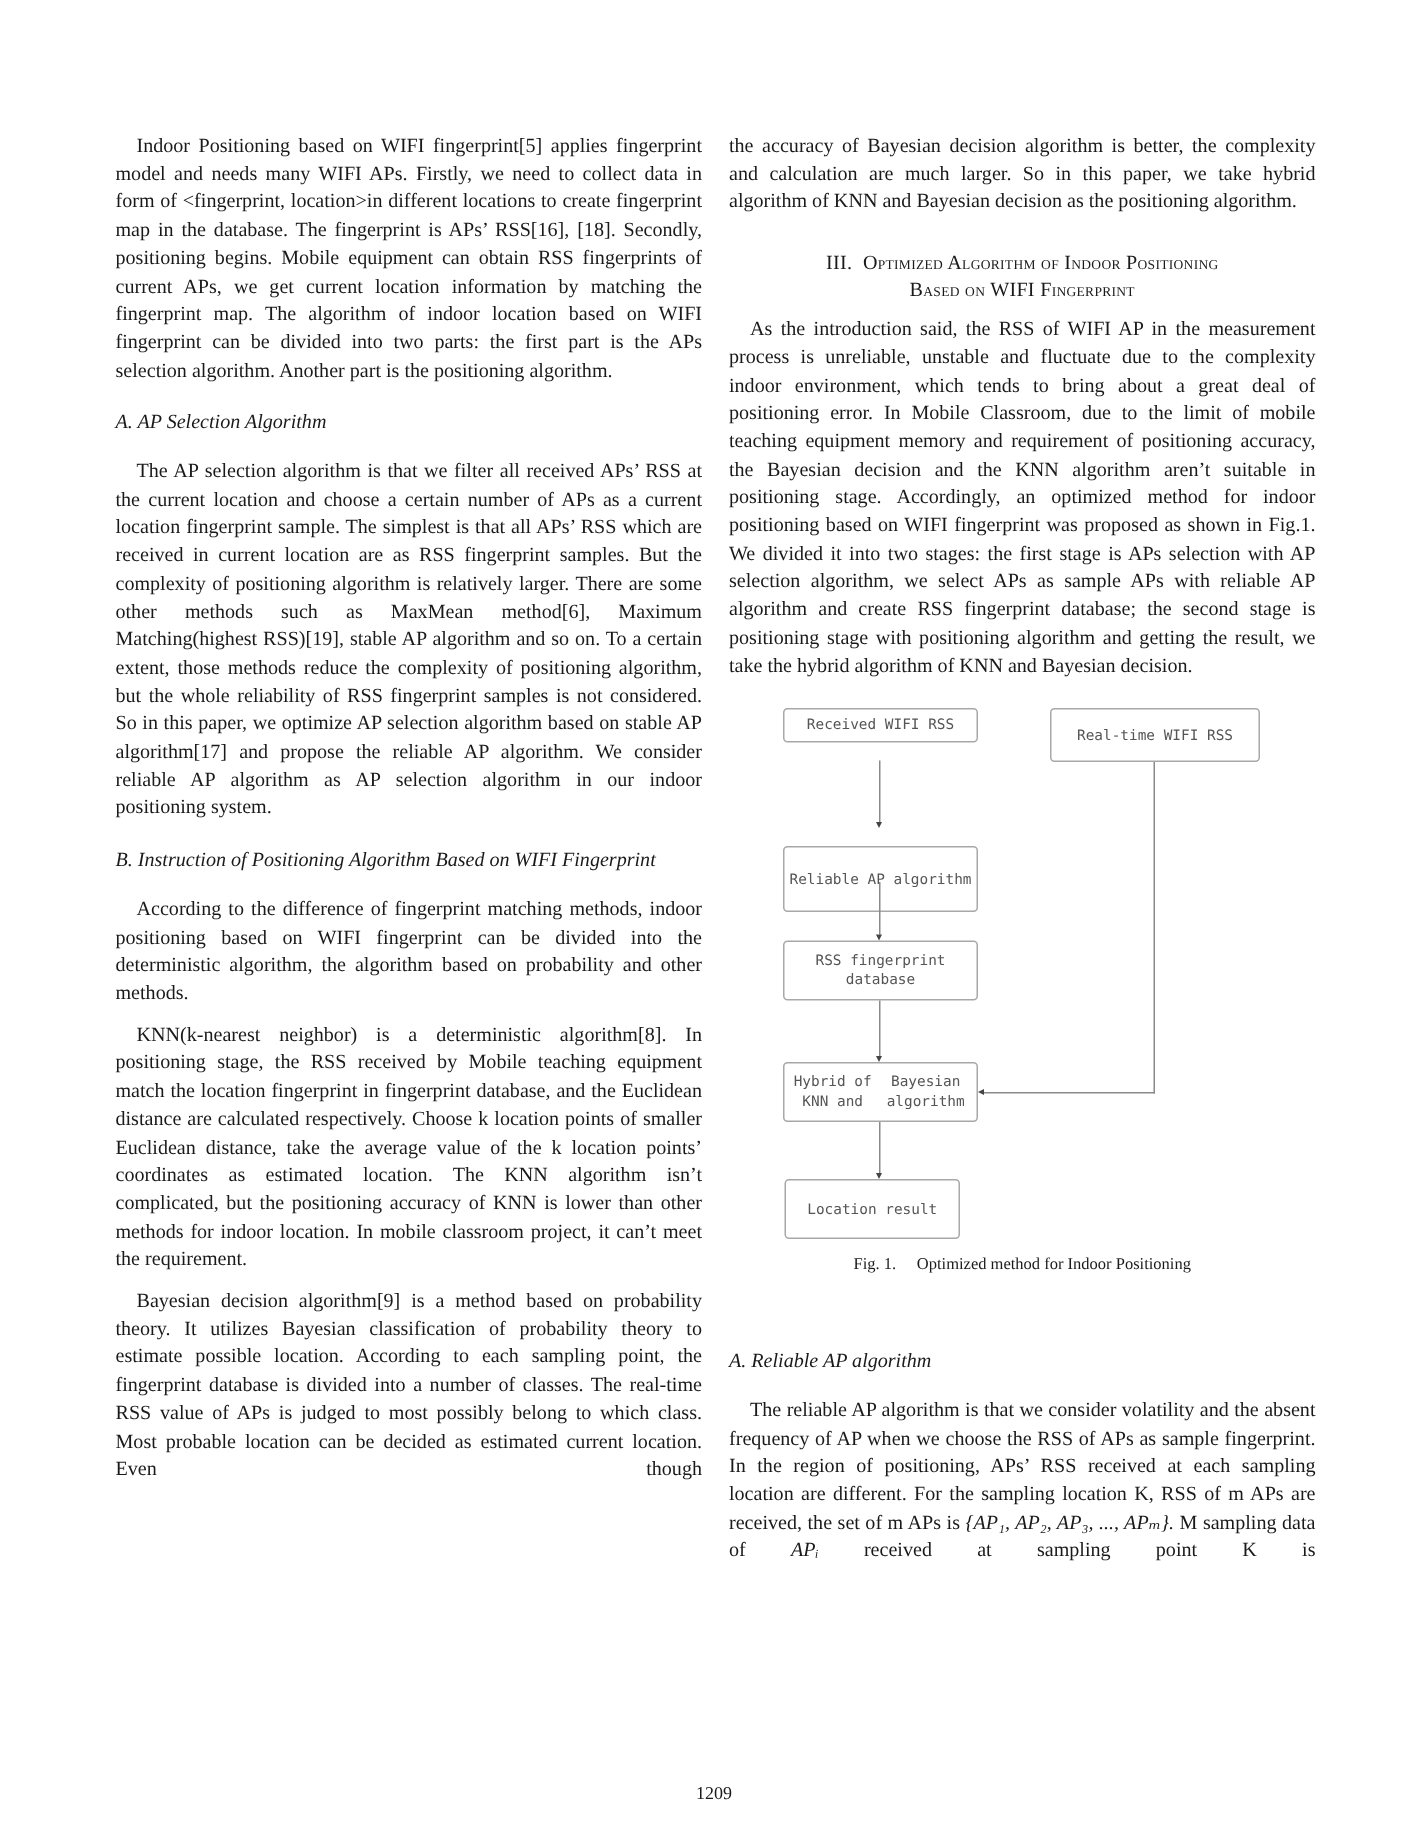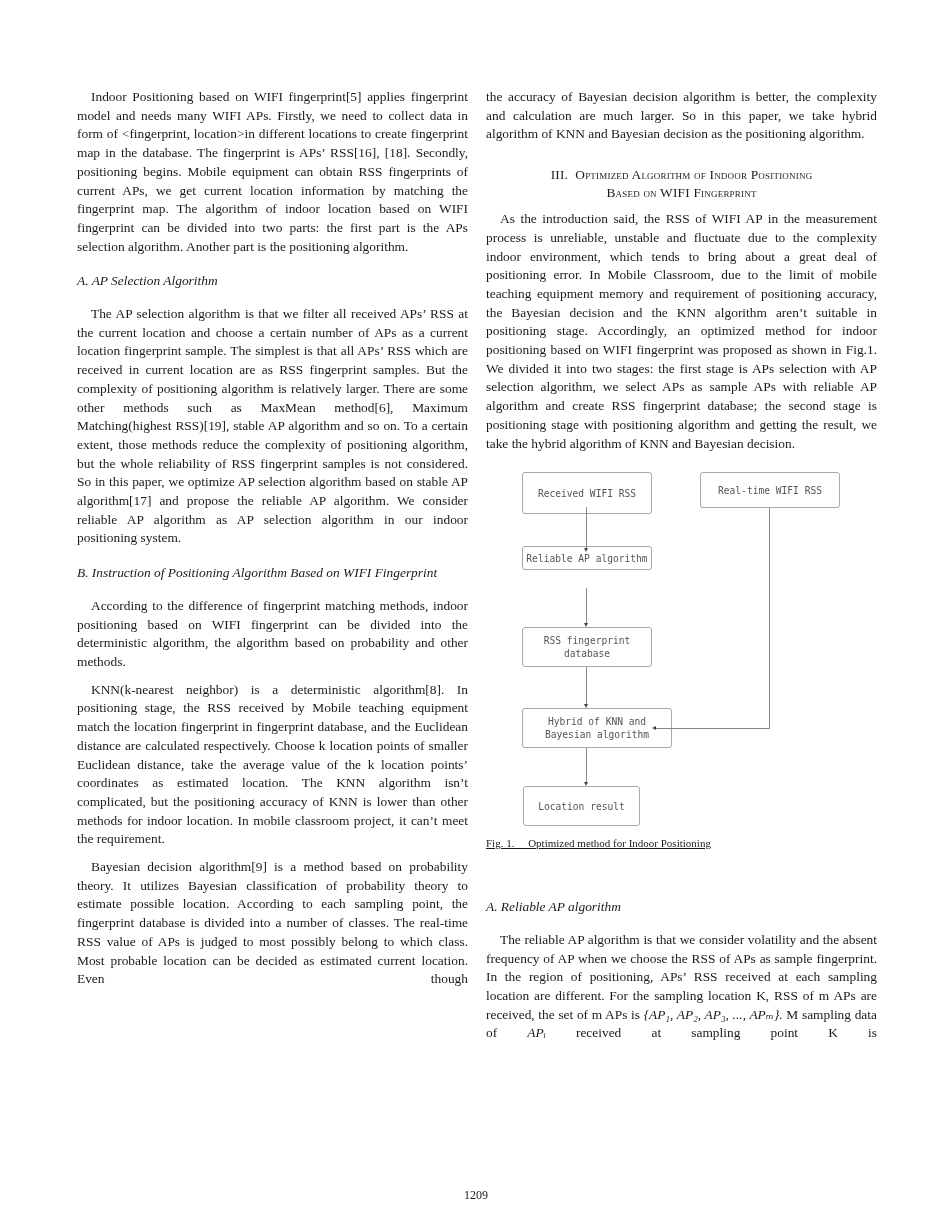--- a/index.html
+++ b/index.html
@@ -15,21 +15,21 @@
   .sec .sc { font-variant: small-caps; }
   .figure { position: relative; width: 391px; height: 390px; margin-top: 6px; }
   .fbox { position: absolute; border: 1.3px solid #a8a8a8; border-radius: 3px; background: #fff;
           display: flex; align-items: center; justify-content: center; text-align: center;
           font-family: "DejaVu Sans Mono", "Liberation Mono", monospace; font-size: 9.6px;
           color: #555; line-height: 13px; box-sizing: border-box; padding: 0 2px; }
   .fline { position: absolute; background: #8a8a8a; }
   .arrowhead { position: absolute; width: 0; height: 0; }
   .arrow-down { border-left: 2.5px solid transparent; border-right: 2.5px solid transparent; border-top: 4px solid #444; }
   .arrow-left { border-top: 2.5px solid transparent; border-bottom: 2.5px solid transparent; border-right: 4px solid #444; }
-  .caption { position: absolute; left: 0; width: 391px; font-size: 11px; line-height: 14px; text-decoration: underline; }
+  .caption { position: absolute; left: 0; width: 391px; text-align: center; font-size: 11px; line-height: 14px; }
   .pagenum { position: absolute; top: 1188px; left: 0; width: 952px; text-align: center; font-size: 12px; }
   .math { font-style: italic; font-weight: normal; }
 </style>
 </head>
 <body>
 
 <div class="col col-left">
   <p>Indoor Positioning based on WIFI fingerprint[5] applies fingerprint model and needs many WIFI APs. Firstly, we need to collect data in form of &lt;fingerprint, location&gt;in different locations to create fingerprint map in the database. The fingerprint is APs’ RSS[16], [18]. Secondly, positioning begins. Mobile equipment can obtain RSS fingerprints of current APs, we get current location information by matching the fingerprint map. The algorithm of indoor location based on WIFI fingerprint can be divided into two parts: the first part is the APs selection algorithm. Another part is the positioning algorithm.</p>
   <div class="subsec">A.  AP Selection Algorithm</div>
   <p>The AP selection algorithm is that we filter all received APs’ RSS at the current location and choose a certain number of APs as a current location fingerprint sample. The simplest is that all APs’ RSS which are received in current location are as RSS fingerprint samples. But the complexity of positioning algorithm is relatively larger. There are some other methods such as MaxMean method[6], Maximum Matching(highest RSS)[19], stable AP algorithm and so on. To a certain extent, those methods reduce the complexity of positioning algorithm, but the whole reliability of RSS fingerprint samples is not con­sidered. So in this paper, we optimize AP selection algorithm based on stable AP algorithm[17] and propose the reliable AP algorithm. We consider reliable AP algorithm as AP selection algorithm in our indoor positioning system.</p>
@@ -45,34 +45,34 @@
   <div class="sec">
     <span>III.</span>&nbsp;
     <span class="sc">Optimized Algorithm of Indoor Positioning</span><br>
     <span class="sc">Based on WIFI Fingerprint</span>
   </div>
 
   <p>As the introduction said, the RSS of WIFI AP in the measurement process is unreliable, unstable and fluctuate due to the complexity indoor environment, which tends to bring about a great deal of positioning error. In Mobile Classroom, due to the limit of mobile teaching equipment memory and requirement of positioning accuracy, the Bayesian decision and the KNN algorithm aren’t suitable in positioning stage. Accordingly, an optimized method for indoor positioning based on WIFI fingerprint was proposed as shown in Fig.1. We divided it into two stages: the first stage is APs selection with AP selection algorithm, we select APs as sample APs with reliable AP algorithm and create RSS fingerprint database; the second stage is positioning stage with positioning algorithm and getting the result, we take the hybrid algorithm of KNN and Bayesian decision.</p>
 
   <div class="figure">
 
-    <div class="fbox" style="left:36px; top:10px; width:130px; height:42px;align-items:center;">
+    <div class="fbox" style="left:36px; top:10px; width:130px; height:23px;align-items:center;">
       <span>Received WIFI RSS</span>
     </div>
     <div class="fbox" style="left:214px; top:10px; width:140px; height:36px;">
       <span>Real-time WIFI RSS</span>
     </div>
-    <div class="fbox" style="left:36px; top:84px; width:130px; height:24px;text-align:center;">
+    <div class="fbox" style="left:36px; top:102px; width:130px; height:44px;text-align:center;">
       <span>Reliable AP algorithm</span>
     </div>
     <div class="fbox" style="left:36px; top:165px; width:130px; height:40px; flex-direction:column;">
       <span>RSS fingerprint</span>
       <span>database</span>
     </div>
-    <div class="fbox" style="left:36px; top:246px; width:150px; height:40px; flex-direction:column;">
+    <div class="fbox" style="left:36px; top:246px; width:130px; height:40px; flex-direction:row;">
       <span>Hybrid of KNN and</span>
       <span>Bayesian algorithm</span>
     </div>
     <div class="fbox" style="left:37px; top:324px; width:117px; height:40px;">
       <span>Location result</span>
     </div>
 
     <div class="fline" style="left:100px; top:45px; width:1.2px; height:41px;"></div>
     <div class="arrowhead arrow-down" style="left:98px; top:86px;"></div>
 

